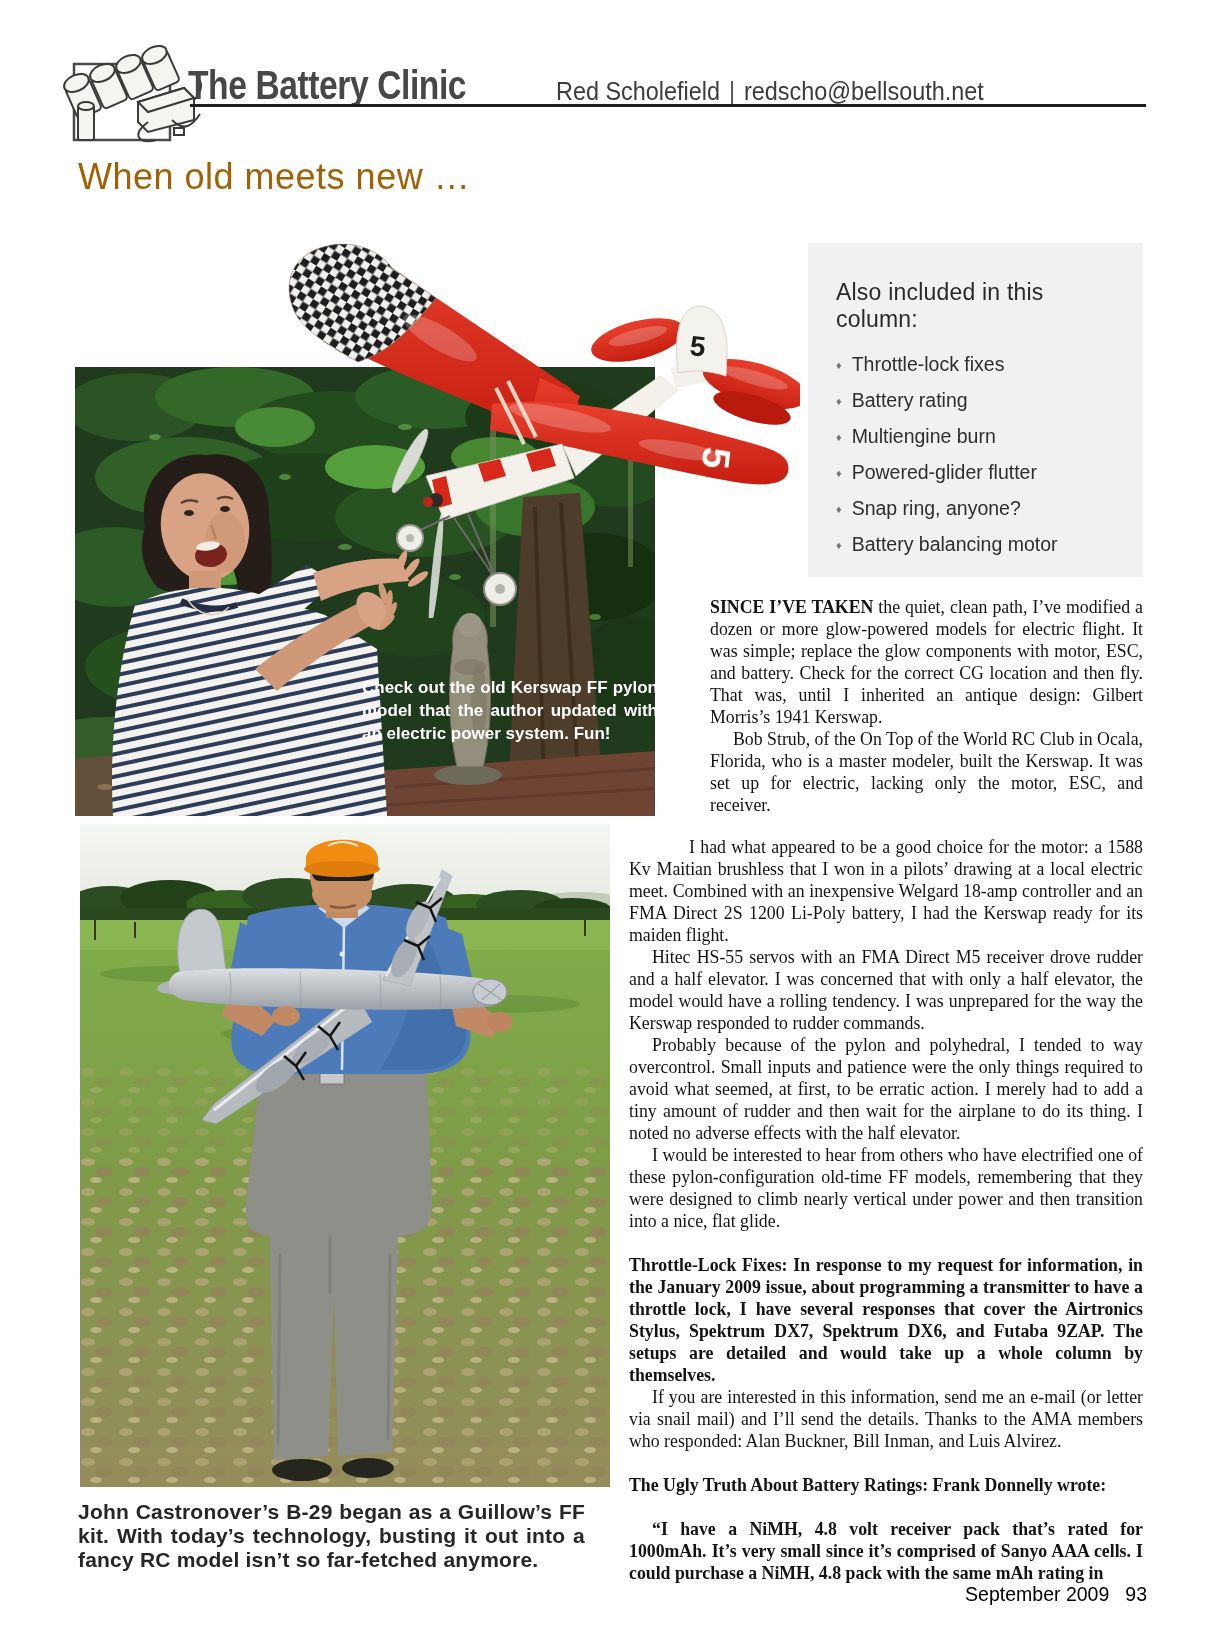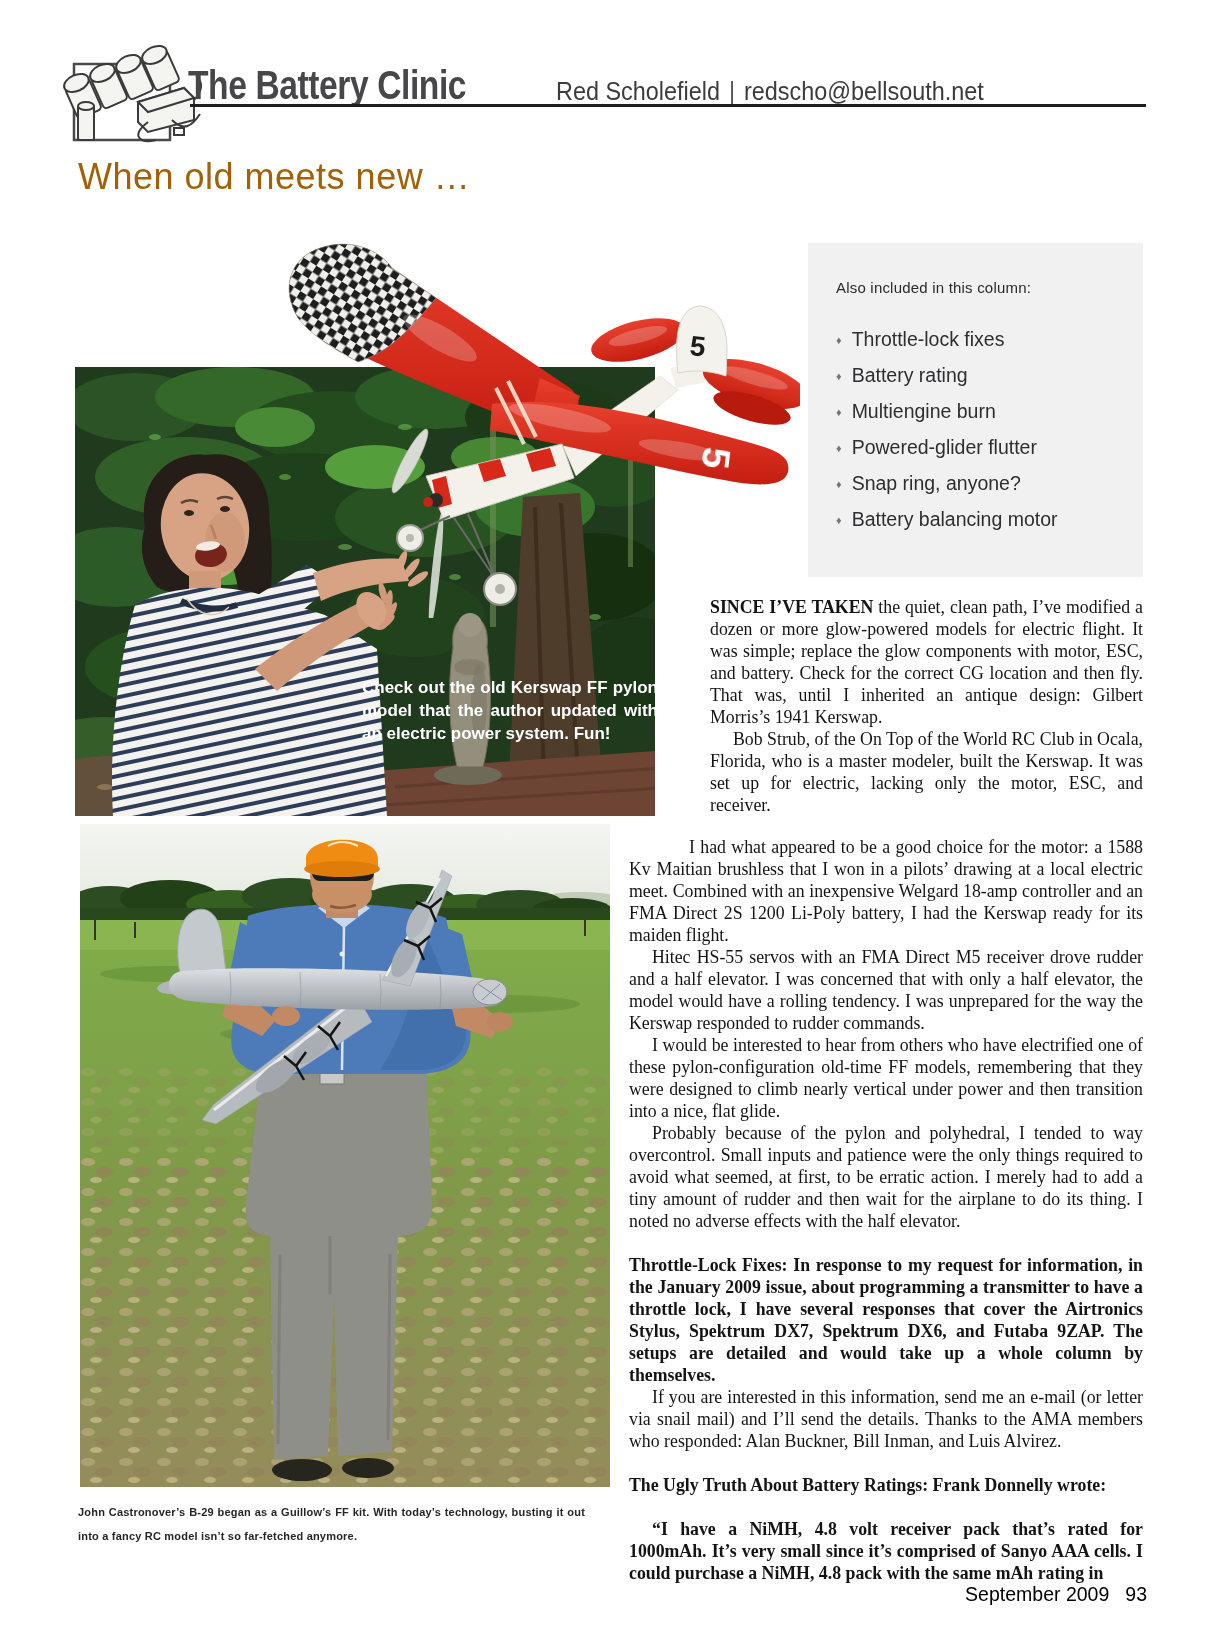--- a/index.html
+++ b/index.html
@@ -17,25 +17,25 @@
         letter-spacing:.5px;white-space:nowrap;}
   
   .photo{position:absolute;overflow:hidden;}
   #photo-kerswap{left:75px;top:367px;width:580px;height:449px;}
   #photo-b29{left:80px;top:824px;width:530px;height:663px;}
   #plane-cutout{position:absolute;left:240px;top:218px;width:560px;height:400px;z-index:5;}
   .photo svg{display:block;}
   #caption-kerswap{position:absolute;left:287px;top:309px;width:296px;z-index:6;
         font-size:17px;font-weight:bold;color:#ffffff;line-height:23px;text-align:justify;}
   #caption-b29{position:absolute;left:78px;top:1500px;width:507px;
-        font-size:11px;font-weight:bold;color:#262628;line-height:24px;text-align:justify;letter-spacing:.2px;}
+        font-size:21px;font-weight:bold;color:#262628;line-height:24px;text-align:justify;letter-spacing:.2px;}
   
   #sidebar{position:absolute;left:808px;top:243px;width:335px;height:334px;background:#f1f1f2;
         box-sizing:border-box;padding:36px 24px 0 28px;}
-  #sidebar-heading{font-size:15px;font-weight:400;color:#2a2a2c;margin:0 0 32px 0;letter-spacing:.2px;}
+  #sidebar-heading{font-size:23px;font-weight:400;color:#2a2a2c;margin:0 0 20px 0;letter-spacing:.2px;}
   .sidebar-item{display:flex;align-items:baseline;margin-bottom:13px;font-size:19.5px;font-weight:300;color:#2e2e30;}
   .sidebar-item .bullet{font-size:11px;color:#737578;margin-right:10px;position:relative;top:-2px;}
   
   .bodycol{position:absolute;font-family:"Liberation Serif",serif;font-size:17.8px;line-height:22px;
         color:#141414;text-align:justify;}
   #col-narrow{left:710px;top:596px;width:433px;}
   #col-wide{left:629px;top:836px;width:514px;}
   .bodycol p{margin:0;text-indent:23px;}
   .bodycol p.noindent{text-indent:0;}
   .bodycol p.bigindent{text-indent:60px;}
@@ -261,22 +261,22 @@
   </div>
 
   <div id="col-narrow" class="bodycol">
     <p class="noindent"><b>SINCE I’VE TAKEN</b><span> the quiet, clean path, I’ve modified a dozen or more glow-powered models for electric flight. It was simple; replace the glow components with motor, ESC, and battery. Check for the correct CG location and then fly. That was, until I inherited an antique design: Gilbert Morris’s 1941 Kerswap.</span></p>
     <p><b></b><span>Bob Strub, of the On Top of the World RC Club in Ocala, Florida, who is a master modeler, built the Kerswap. It was set up for electric, lacking only the motor, ESC, and receiver.</span></p>
   </div>
 
   <div id="col-wide" class="bodycol">
     <p class="bigindent"><b></b><span>I had what appeared to be a good choice for the motor: a 1588 Kv Maitian brushless that I won in a pilots’ drawing at a local electric meet. Combined with an inexpensive Welgard 18-amp controller and an FMA Direct 2S 1200 Li-Poly battery, I had the Kerswap ready for its maiden flight.</span></p>
     <p><b></b><span>Hitec HS-55 servos with an FMA Direct M5 receiver drove rudder and a half elevator. I was concerned that with only a half elevator, the model would have a rolling tendency. I was unprepared for the way the Kerswap responded to rudder commands.</span></p>
+    <p><b></b><span>Probably because of the pylon and polyhedral, I tended to way overcontrol. Small inputs and patience were the only things required to avoid what seemed, at first, to be erratic action. I merely had to add a tiny amount of rudder and then wait for the airplane to do its thing. I noted no adverse effects with the half elevator.</span></p>
     <p><b></b><span>I would be interested to hear from others who have electrified one of these pylon-configuration old-time FF models, remembering that they were designed to climb nearly vertical under power and then transition into a nice, flat glide.</span></p>
-    <p><b></b><span>Probably because of the pylon and polyhedral, I tended to way overcontrol. Small inputs and patience were the only things required to avoid what seemed, at first, to be erratic action. I merely had to add a tiny amount of rudder and then wait for the airplane to do its thing. I noted no adverse effects with the half elevator.</span></p>
     <p class="noindent gap"><b>Throttle-Lock Fixes:</b><span> In response to my request for information, in the January 2009 issue, about programming a transmitter to have a throttle lock, I have several responses that cover the Airtronics Stylus, Spektrum DX7, Spektrum DX6, and Futaba 9ZAP. The setups are detailed and would take up a whole column by themselves.</span></p>
     <p><b></b><span>If you are interested in this information, send me an e-mail (or letter via snail mail) and I’ll send the details. Thanks to the AMA members who responded: Alan Buckner, Bill Inman, and Luis Alvirez.</span></p>
     <p class="noindent gap"><b>The Ugly Truth</b><span> About Battery Ratings: Frank Donnelly wrote:</span></p>
     <p class="gap"><b></b><span>“I have a NiMH, 4.8 volt receiver pack that’s rated for 1000mAh. It’s very small since it’s comprised of Sanyo AAA cells. I could purchase a NiMH, 4.8 pack with the same mAh rating in</span></p>
   </div>
 
   <div id="photo-b29" class="photo">
     <svg width="530" height="663" viewBox="0 0 530 663">
       <defs>
         <linearGradient id="skyg" x1="0" y1="0" x2="0" y2="1">

